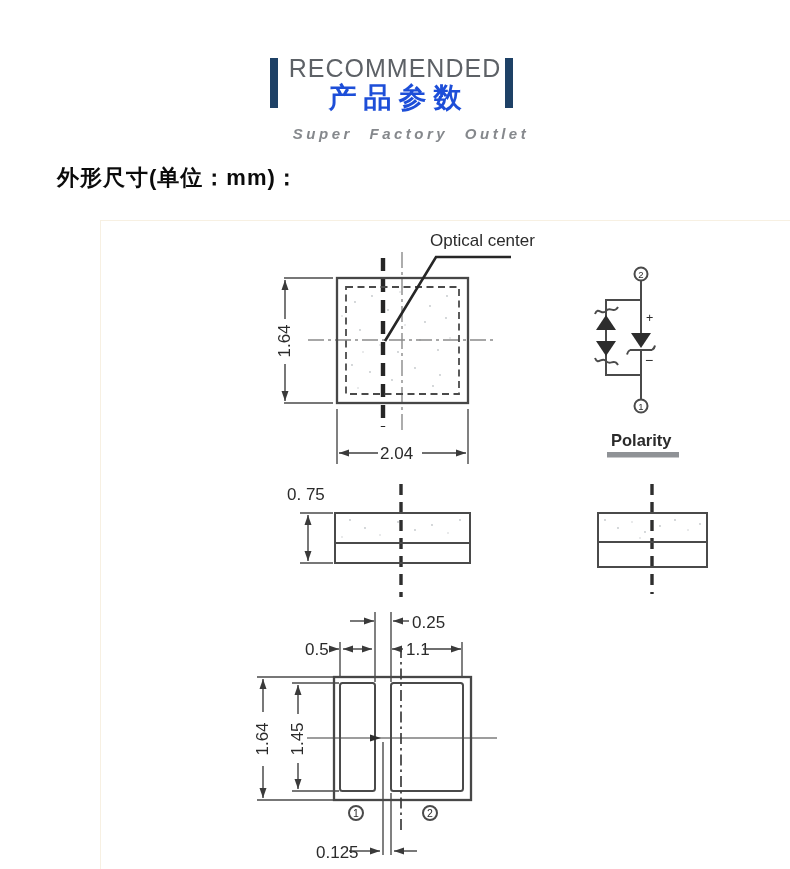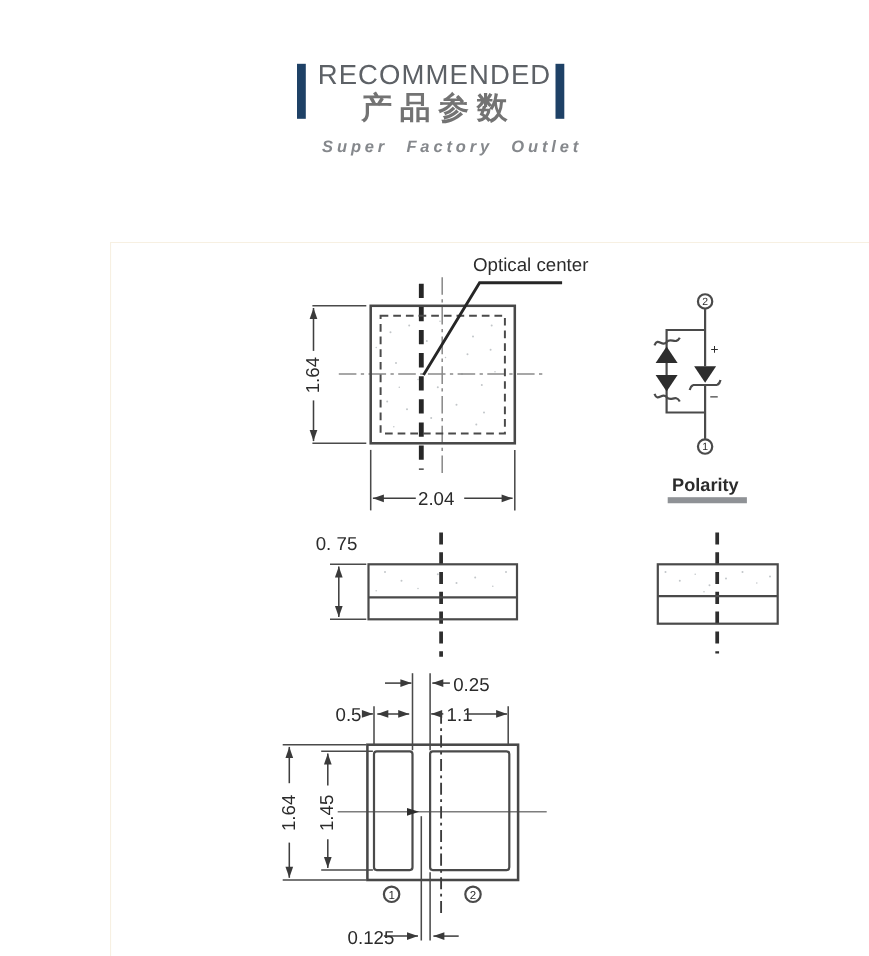--- a/index.html
+++ b/index.html
@@ -5,21 +5,21 @@
   html,body{margin:0;padding:0;background:#ffffff;}
   #page{position:relative;width:790px;height:869px;background:#ffffff;overflow:hidden;
         font-family:"Liberation Sans",sans-serif;}
   
   .accent-bar{position:absolute;width:8px;height:50px;top:58px;}
   .bar-left{left:270px;}
   .bar-right{left:505px;}
   .title-en{position:absolute;left:0;top:54px;width:790px;text-align:center;
             font-size:25px;font-weight:normal;letter-spacing:1px;color:#5d6166;}
   .title-cn{position:absolute;left:0;top:79px;width:790px;text-align:center;
-            font-size:28px;font-weight:bold;letter-spacing:7px;color:#737373;text-indent:7px;}
+            font-size:28px;font-weight:bold;letter-spacing:7px;color:#1d4ed8;text-indent:7px;}
   .subtitle{position:absolute;left:0;top:125px;width:790px;text-align:center;
             font-size:15px;font-weight:bold;font-style:italic;letter-spacing:3.5px;
             word-spacing:9px;color:#85888c;padding-left:16px;}
   .section-heading{position:absolute;left:57px;top:163px;font-size:22px;font-weight:bold;
             color:#0b0b0b;letter-spacing:1px;}
   
   .panel-edge{position:absolute;left:100px;top:220px;right:0;bottom:0;
             border-left:1px solid rgba(238,222,190,.45);
             border-top:1px solid rgba(238,222,190,.45);}
   
@@ -45,20 +45,21 @@
 <div id="page">
 
   <div>
     <div class="accent-bar bar-left" style="background: rgb(30, 65, 102);"></div>
     <div class="accent-bar bar-right" style="background: rgb(30, 65, 102);"></div>
     <div class="title-en">RECOMMENDED</div>
     <div class="title-cn">产品参数</div>
     <div class="subtitle">Super Factory Outlet</div>
   </div>
 
+  <div class="section-heading">外形尺寸(单位：mm)：</div>
 
   <div class="panel-edge"></div>
 
   <svg id="drawing" width="790" height="869" viewBox="0 0 790 869">
     <defs>
       <marker id="ar" orient="auto-start-reverse" markerUnits="userSpaceOnUse" markerWidth="11" markerHeight="9" refX="10.5" refY="4">
         <path d="M0.5,0.5 L10.5,4 L0.5,7.5 Z" fill="#3a3a3a"></path>
       </marker>
       <pattern id="hatch" patternUnits="userSpaceOnUse" width="5.5" height="5.5">
         <path d="M0,5.5 L5.5,0 M-1.375,1.375 L1.375,-1.375 M4.125,6.875 L6.875,4.125" stroke="#4f4f4f" stroke-width="1.3"></path>

